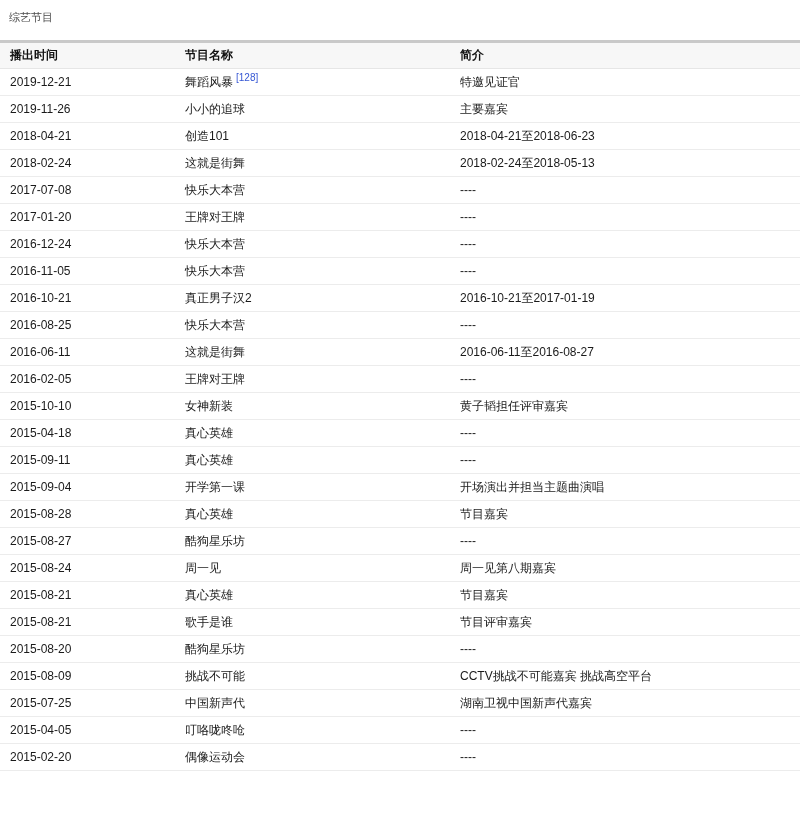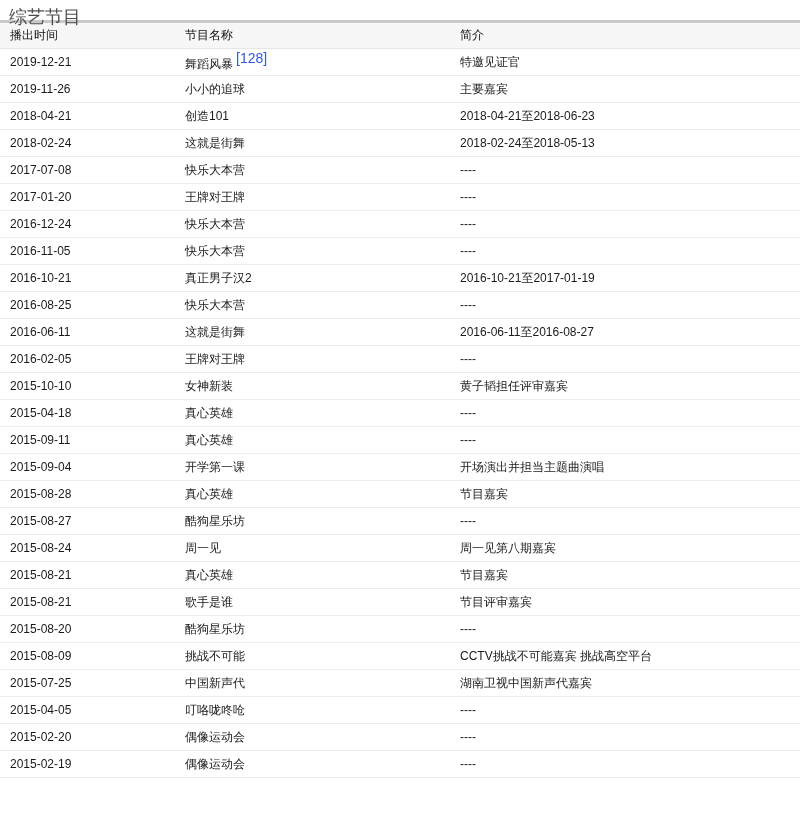--- a/index.html
+++ b/index.html
@@ -6,61 +6,61 @@
     margin: 0;
     padding: 0;
     background: #ffffff;
     width: 800px;
     height: 818px;
     overflow: hidden;
     font-family: "Liberation Sans", "DejaVu Sans", sans-serif;
   }
   .page-title {
     box-sizing: border-box;
-    height: 20px;
+    height: 40px;
     padding: 9px 16px 0 9px;
-    font-size: 18px;
+    font-size: 11px;
     line-height: 17px;
     color: #4c4c4c;
   }
   table.shows-table {
     width: 800px;
     border-collapse: collapse;
     table-layout: fixed;
     border-top: 3px solid #c9c9c9;
   }
   table.shows-table col.c1 { width: 175px; }
   table.shows-table col.c2 { width: 275px; }
   table.shows-table col.c3 { width: 350px; }
   table.shows-table th {
     box-sizing: border-box;
     height: 27px;
     background: #f7f7f7;
     border-bottom: 1px solid #e6e6e6;
     text-align: left;
     padding: 0 0 0 10px;
     font-size: 12px;
-    font-weight: normal;
+    font-weight: bold;
     color: #111111;
     white-space: nowrap;
     overflow: hidden;
   }
   table.shows-table td {
     box-sizing: border-box;
     height: 27px;
     border-bottom: 1px solid #ececec;
     padding: 0 0 0 10px;
     font-size: 12px;
     color: #1a1a1a;
     white-space: nowrap;
     overflow: hidden;
     vertical-align: middle;
   }
   .ref-link {
-    font-size: 14px;
+    font-size: 10px;
     color: #3657d4;
     text-decoration: none;
     vertical-align: super;
     margin-left: 3px;
     line-height: 1;
   }
 </style>
 </head>
 <body>
 
@@ -203,19 +203,14 @@
       <tr>
         <td>2015-04-05</td>
         <td><span>叮咯咙咚呛</span></td>
         <td>----</td>
       </tr>
       <tr>
         <td>2015-02-20</td>
         <td><span>偶像运动会</span></td>
         <td>----</td>
       </tr>
-      <tr>
-        <td>2015-02-19</td>
-        <td><span>偶像运动会</span></td>
-        <td>----</td>
-      </tr>
     </tbody>
 </table>
 
 </body></html>

